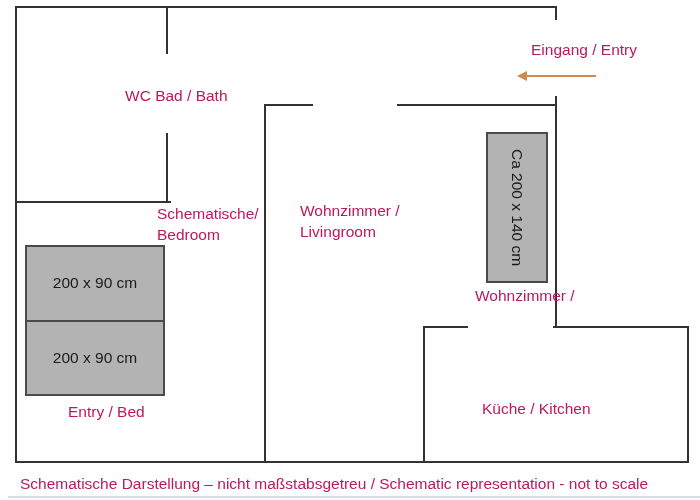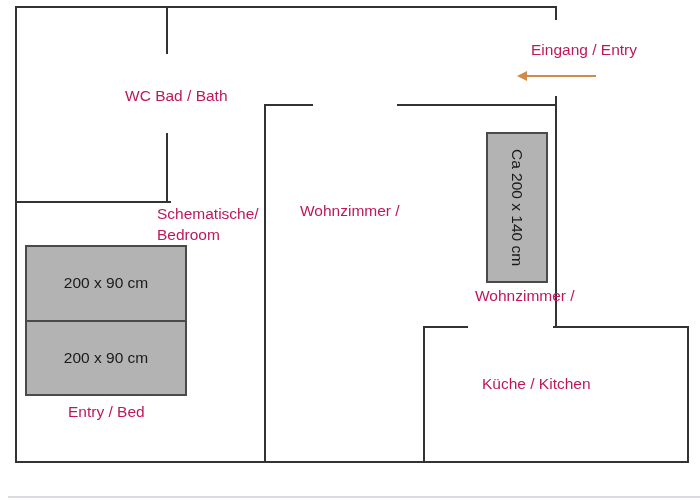--- a/index.html
+++ b/index.html
@@ -43,34 +43,34 @@
     font-size: 15.5px;
     line-height: 21px;
     white-space: nowrap;
     color: #be185d;
   }
   .lbl-bath      { left:77px;  top:85px;margin-left:48px; }
   .lbl-bedroom   { left:157px; top:203px; }
   .lbl-living    { left:300px; top:200px; }
   .lbl-entry     { left:531px; top:39px; }
   .lbl-sofa      { left:475px; top:285px; }
-  .lbl-kitchen   { left:482px; top:373px;text-align:center; }
+  .lbl-kitchen   { left:482px; top:398px;text-align:center; }
   .lbl-bed       { left:68px;  top:401px; }
   .lbl-caption   { left:20px;  top:473px; font-size:15.5px; }
 
   
   .furn {
     position: absolute;
     background: #b3b3b3;
     border: 2px solid #4a4a4a;
     box-sizing: border-box;
   }
   .bed-rect {
     left: 25px; top: 245px;
-    width: 162px; height: 151px;
+    width: 140px; height: 151px;
     display: flex;
     flex-direction: column;
   }
   .bed-half {
     flex: 1;
     display: flex;
     align-items: center;
     justify-content: center;
     font-size: 15.5px;
   }
@@ -144,20 +144,21 @@
     <span>WC Bad /  Bath</span>
   </div>
 
   <div class="label lbl-bedroom">
     <div>Schematische/</div>
     <div>Bedroom</div>
   </div>
 
   <div class="label lbl-living">
     <div>Wohnzimmer /</div>
+    <div>Livingroom</div>
   </div>
 
   <div class="label lbl-kitchen">
     <span>Küche / Kitchen</span>
   </div>
 
   <div class="label lbl-entry">
     <span>Eingang / Entry</span>
   </div>
   <div class="entry-arrow">
@@ -177,16 +178,19 @@
     <span>Entry / Bed</span>
   </div>
 
   <div class="furn sofa-rect">
     <span class="sofa-size-text">Ca 200 x 140 cm</span>
   </div>
   <div class="label lbl-sofa">
     <div>Wohnzimmer /</div>
   </div>
 
+  <div class="label lbl-caption">
+    <span>Schematische Darstellung – nicht maßstabsgetreu / Schematic representation - not to scale</span>
+  </div>
 
   <div class="bottom-divider"></div>
 
 </div>
 
 </body></html>

